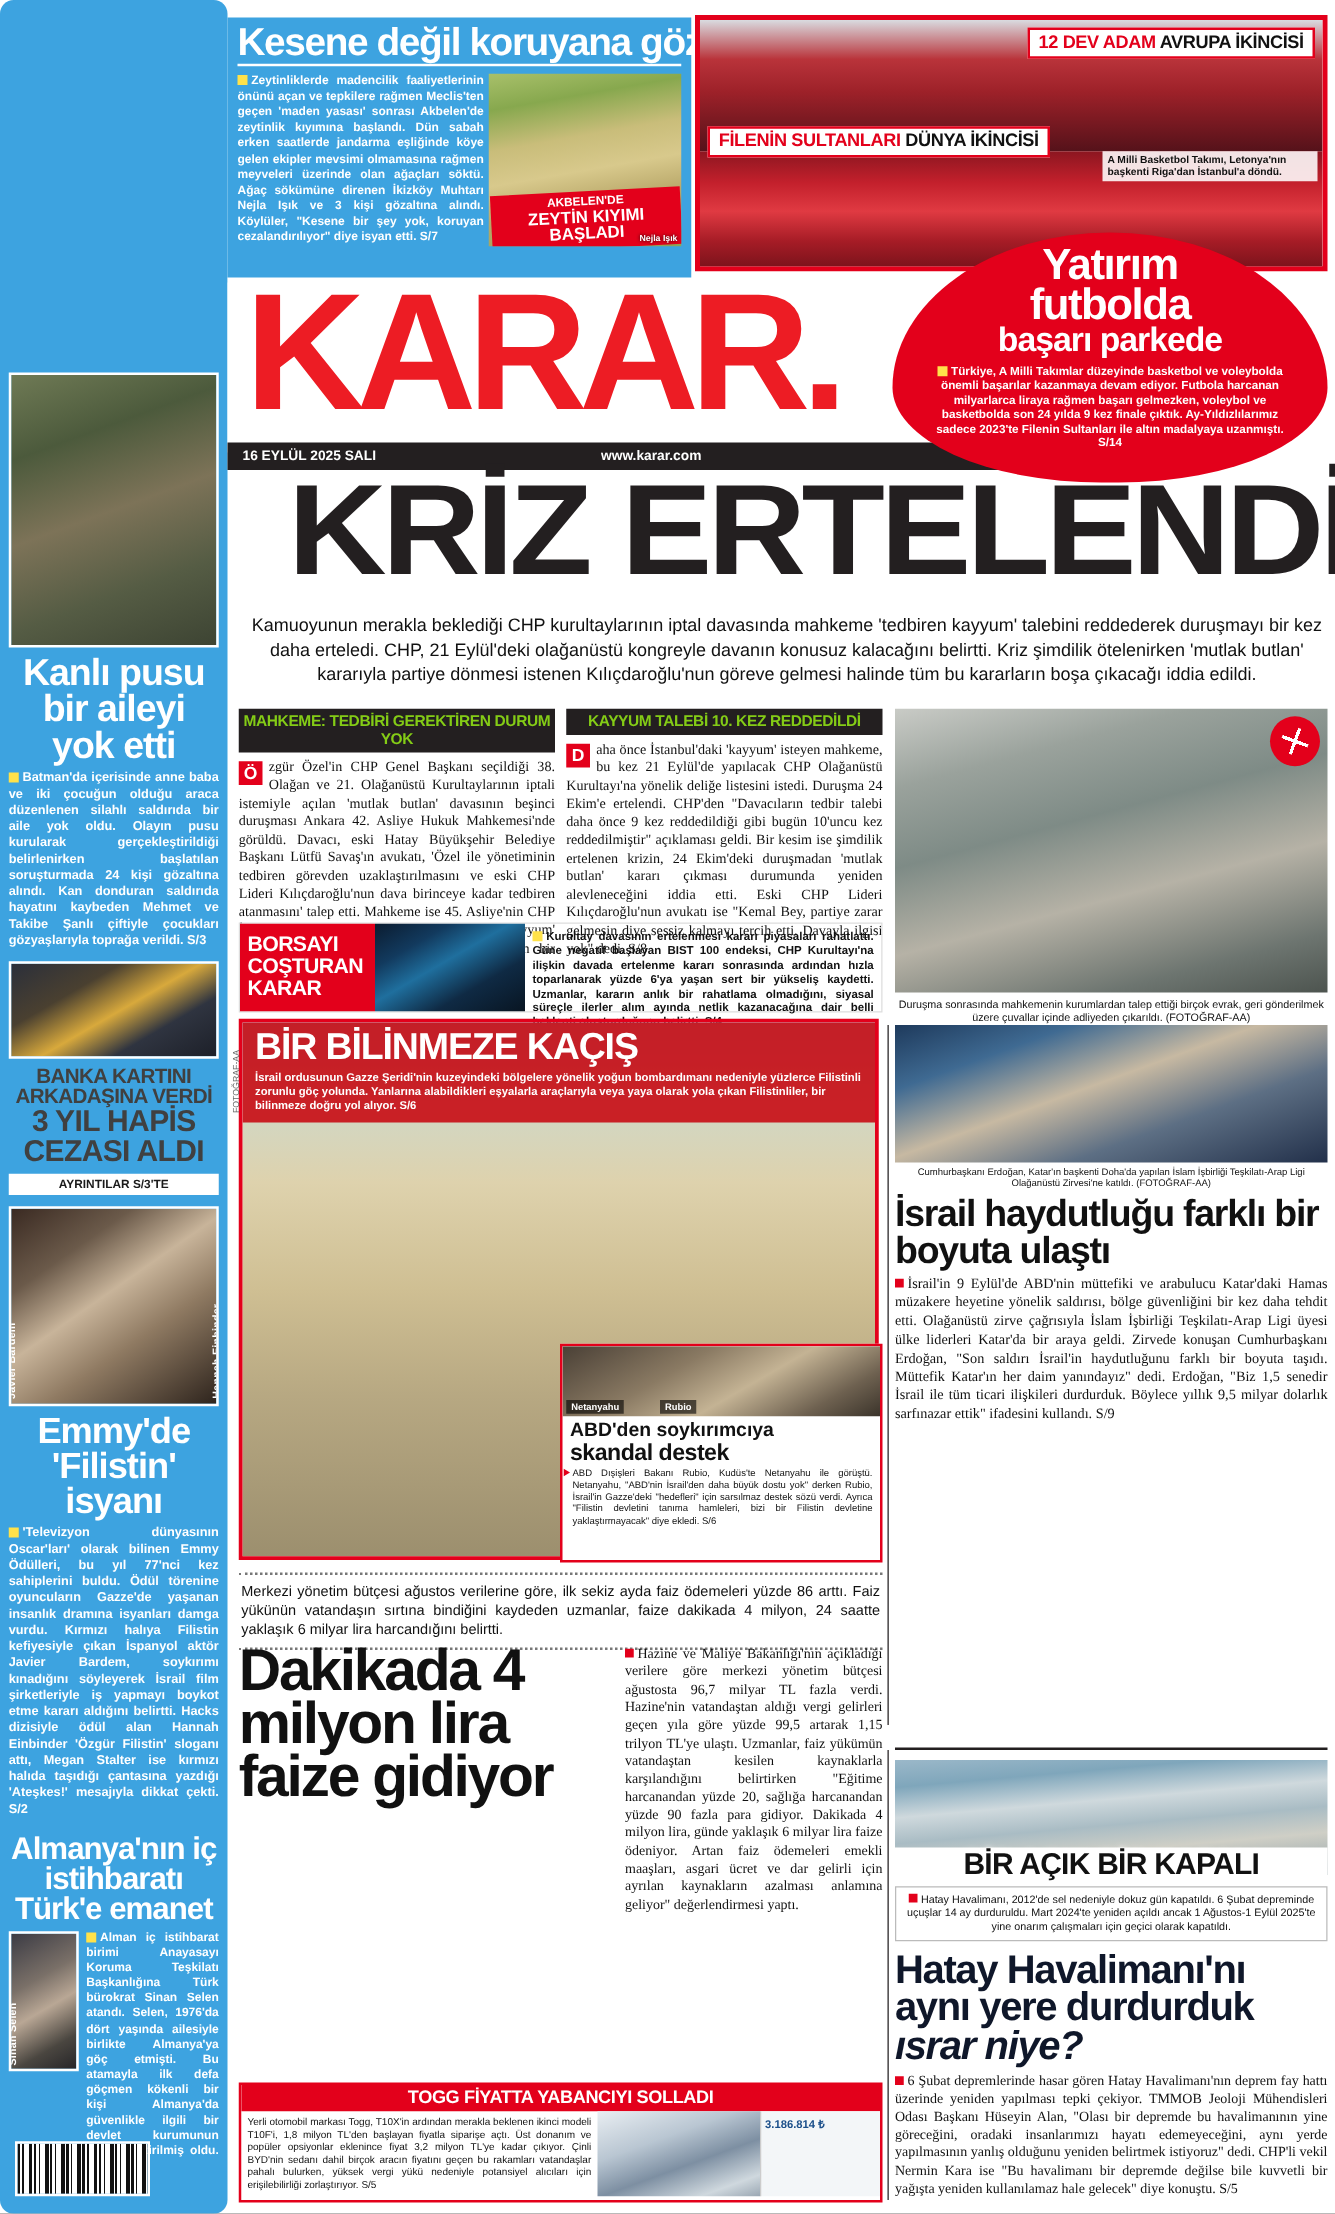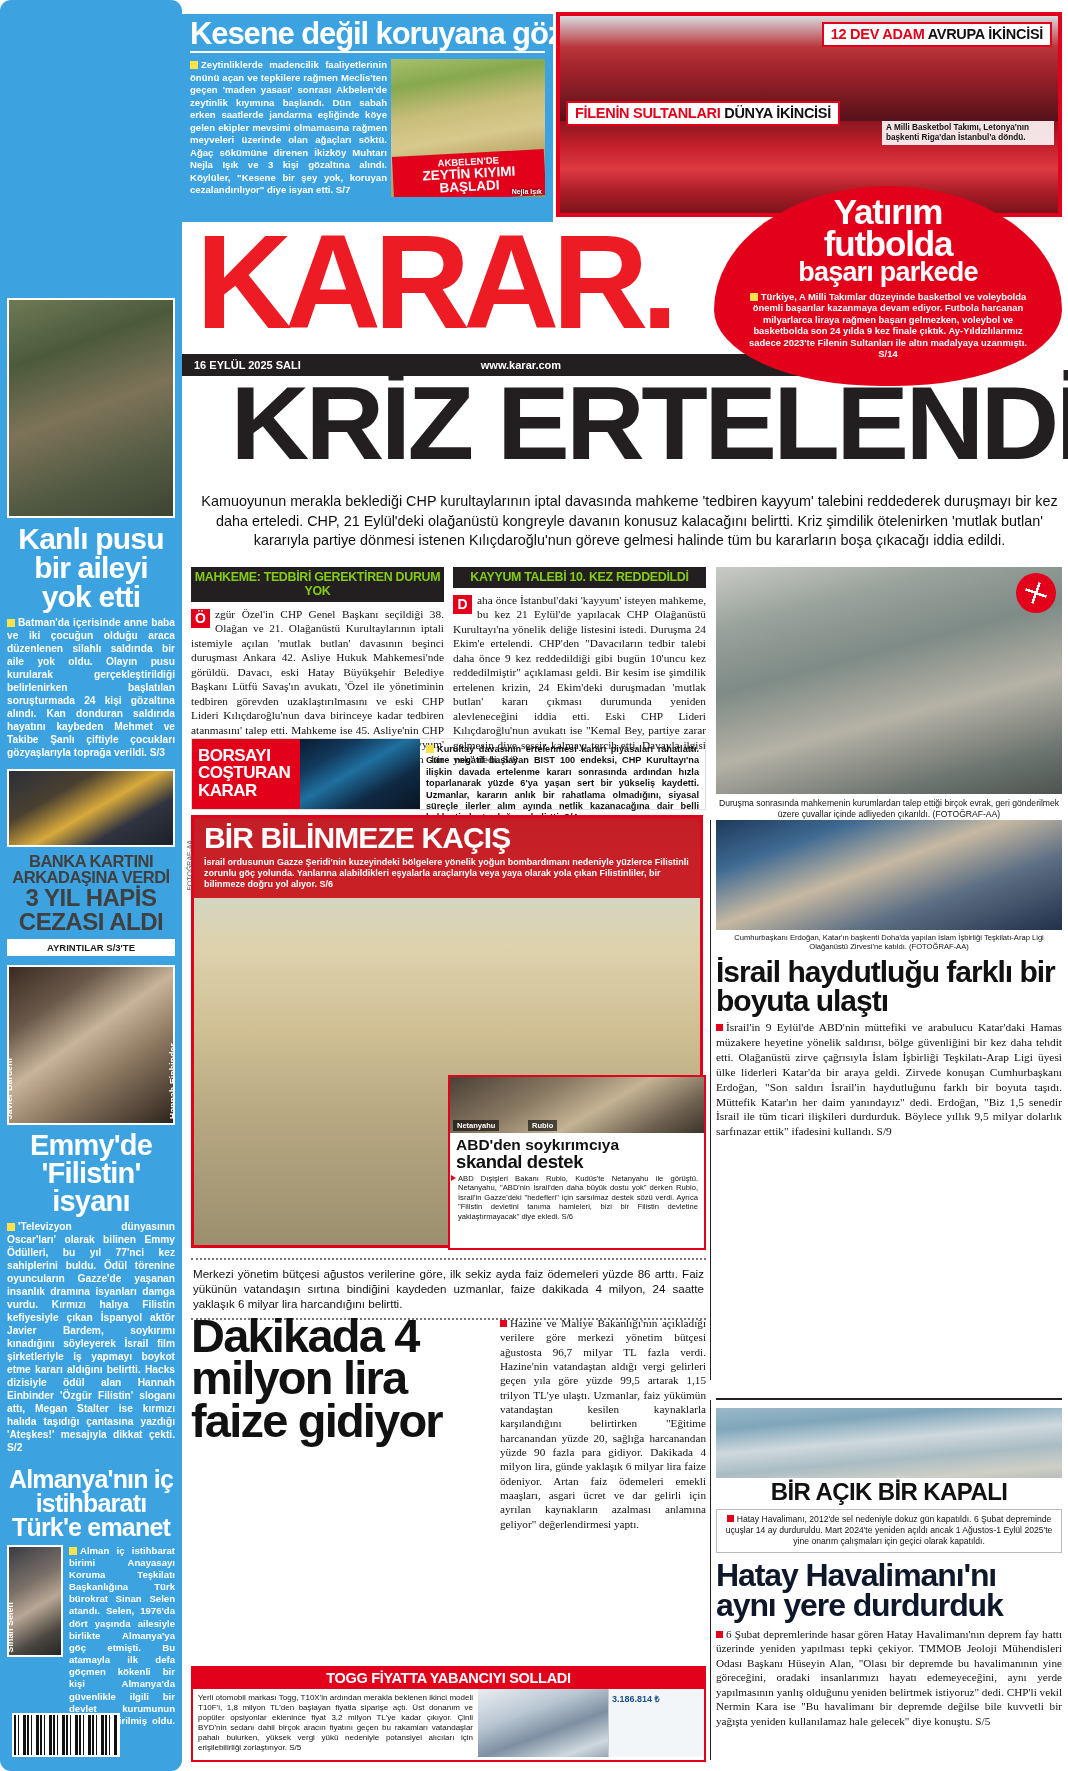--- a/index.html
+++ b/index.html
@@ -505,20 +505,21 @@
   <div class="rc" style="top:1390px;">
     <div class="hr-thick"></div>
     <div class="hatay-photo ph ph-airport" style="margin-top:8px;"></div>
     <div class="hatay-title">BİR AÇIK BİR KAPALI</div>
     <div class="hatay-note">
       <span class="sq-red"></span><span>Hatay Havalimanı, 2012'de sel nedeniyle dokuz gün kapatıldı. 6 Şubat depreminde uçuşlar 14 ay durduruldu. Mart 2024'te yeniden açıldı ancak 1 Ağustos-1 Eylül 2025'te yine onarım çalışmaları için geçici olarak kapatıldı.</span>
     </div>
     <div class="hatay-head">
       <div>Hatay Havalimanı'nı</div>
       <div>aynı yere durdurduk</div>
+      <div class="ital">ısrar niye?</div>
     </div>
     <div class="hatay-body">
       <span class="sq-red"></span><span>6 Şubat depremlerinde hasar gören Hatay Havalimanı'nın deprem fay hattı üzerinde yeniden yapılması tepki çekiyor. TMMOB Jeoloji Mühendisleri Odası Başkanı Hüseyin Alan, "Olası bir depremde bu havalimanının yine göreceğini, oradaki insanlarımızı hayatı edemeyeceğini, aynı yerde yapılmasının yanlış olduğunu yeniden belirtmek istiyoruz" dedi. CHP'li vekil Nermin Kara ise "Bu havalimanı bir depremde değilse bile kuvvetli bir yağışta yeniden kullanılamaz hale gelecek" diye konuştu. S/5</span>
     </div>
   </div>
 
   <div class="faiz-lead">Merkezi yönetim bütçesi ağustos verilerine göre, ilk sekiz ayda faiz ödemeleri yüzde 86 arttı. Faiz yükünün vatandaşın sırtına bindiğini kaydeden uzmanlar, faize dakikada 4 milyon, 24 saatte yaklaşık 6 milyar lira harcandığını belirtti.</div>
   <div class="faiz-head">Dakikada 4 milyon lira faize gidiyor</div>
   <div class="faiz-body">
     <span class="sq-red"></span><span>Hazine ve Maliye Bakanlığı'nın açıkladığı verilere göre merkezi yönetim bütçesi ağustosta 96,7 milyar TL fazla verdi. Hazine'nin vatandaştan aldığı vergi gelirleri geçen yıla göre yüzde 99,5 artarak 1,15 trilyon TL'ye ulaştı. Uzmanlar, faiz yükümün vatandaştan kesilen kaynaklarla karşılandığını belirtirken "Eğitime harcanandan yüzde 20, sağlığa harcanandan yüzde 90 fazla para gidiyor. Dakikada 4 milyon lira, günde yaklaşık 6 milyar lira faize ödeniyor. Artan faiz ödemeleri emekli maaşları, asgari ücret ve dar gelirli için ayrılan kaynakların azalması anlamına geliyor" değerlendirmesi yaptı.</span>

